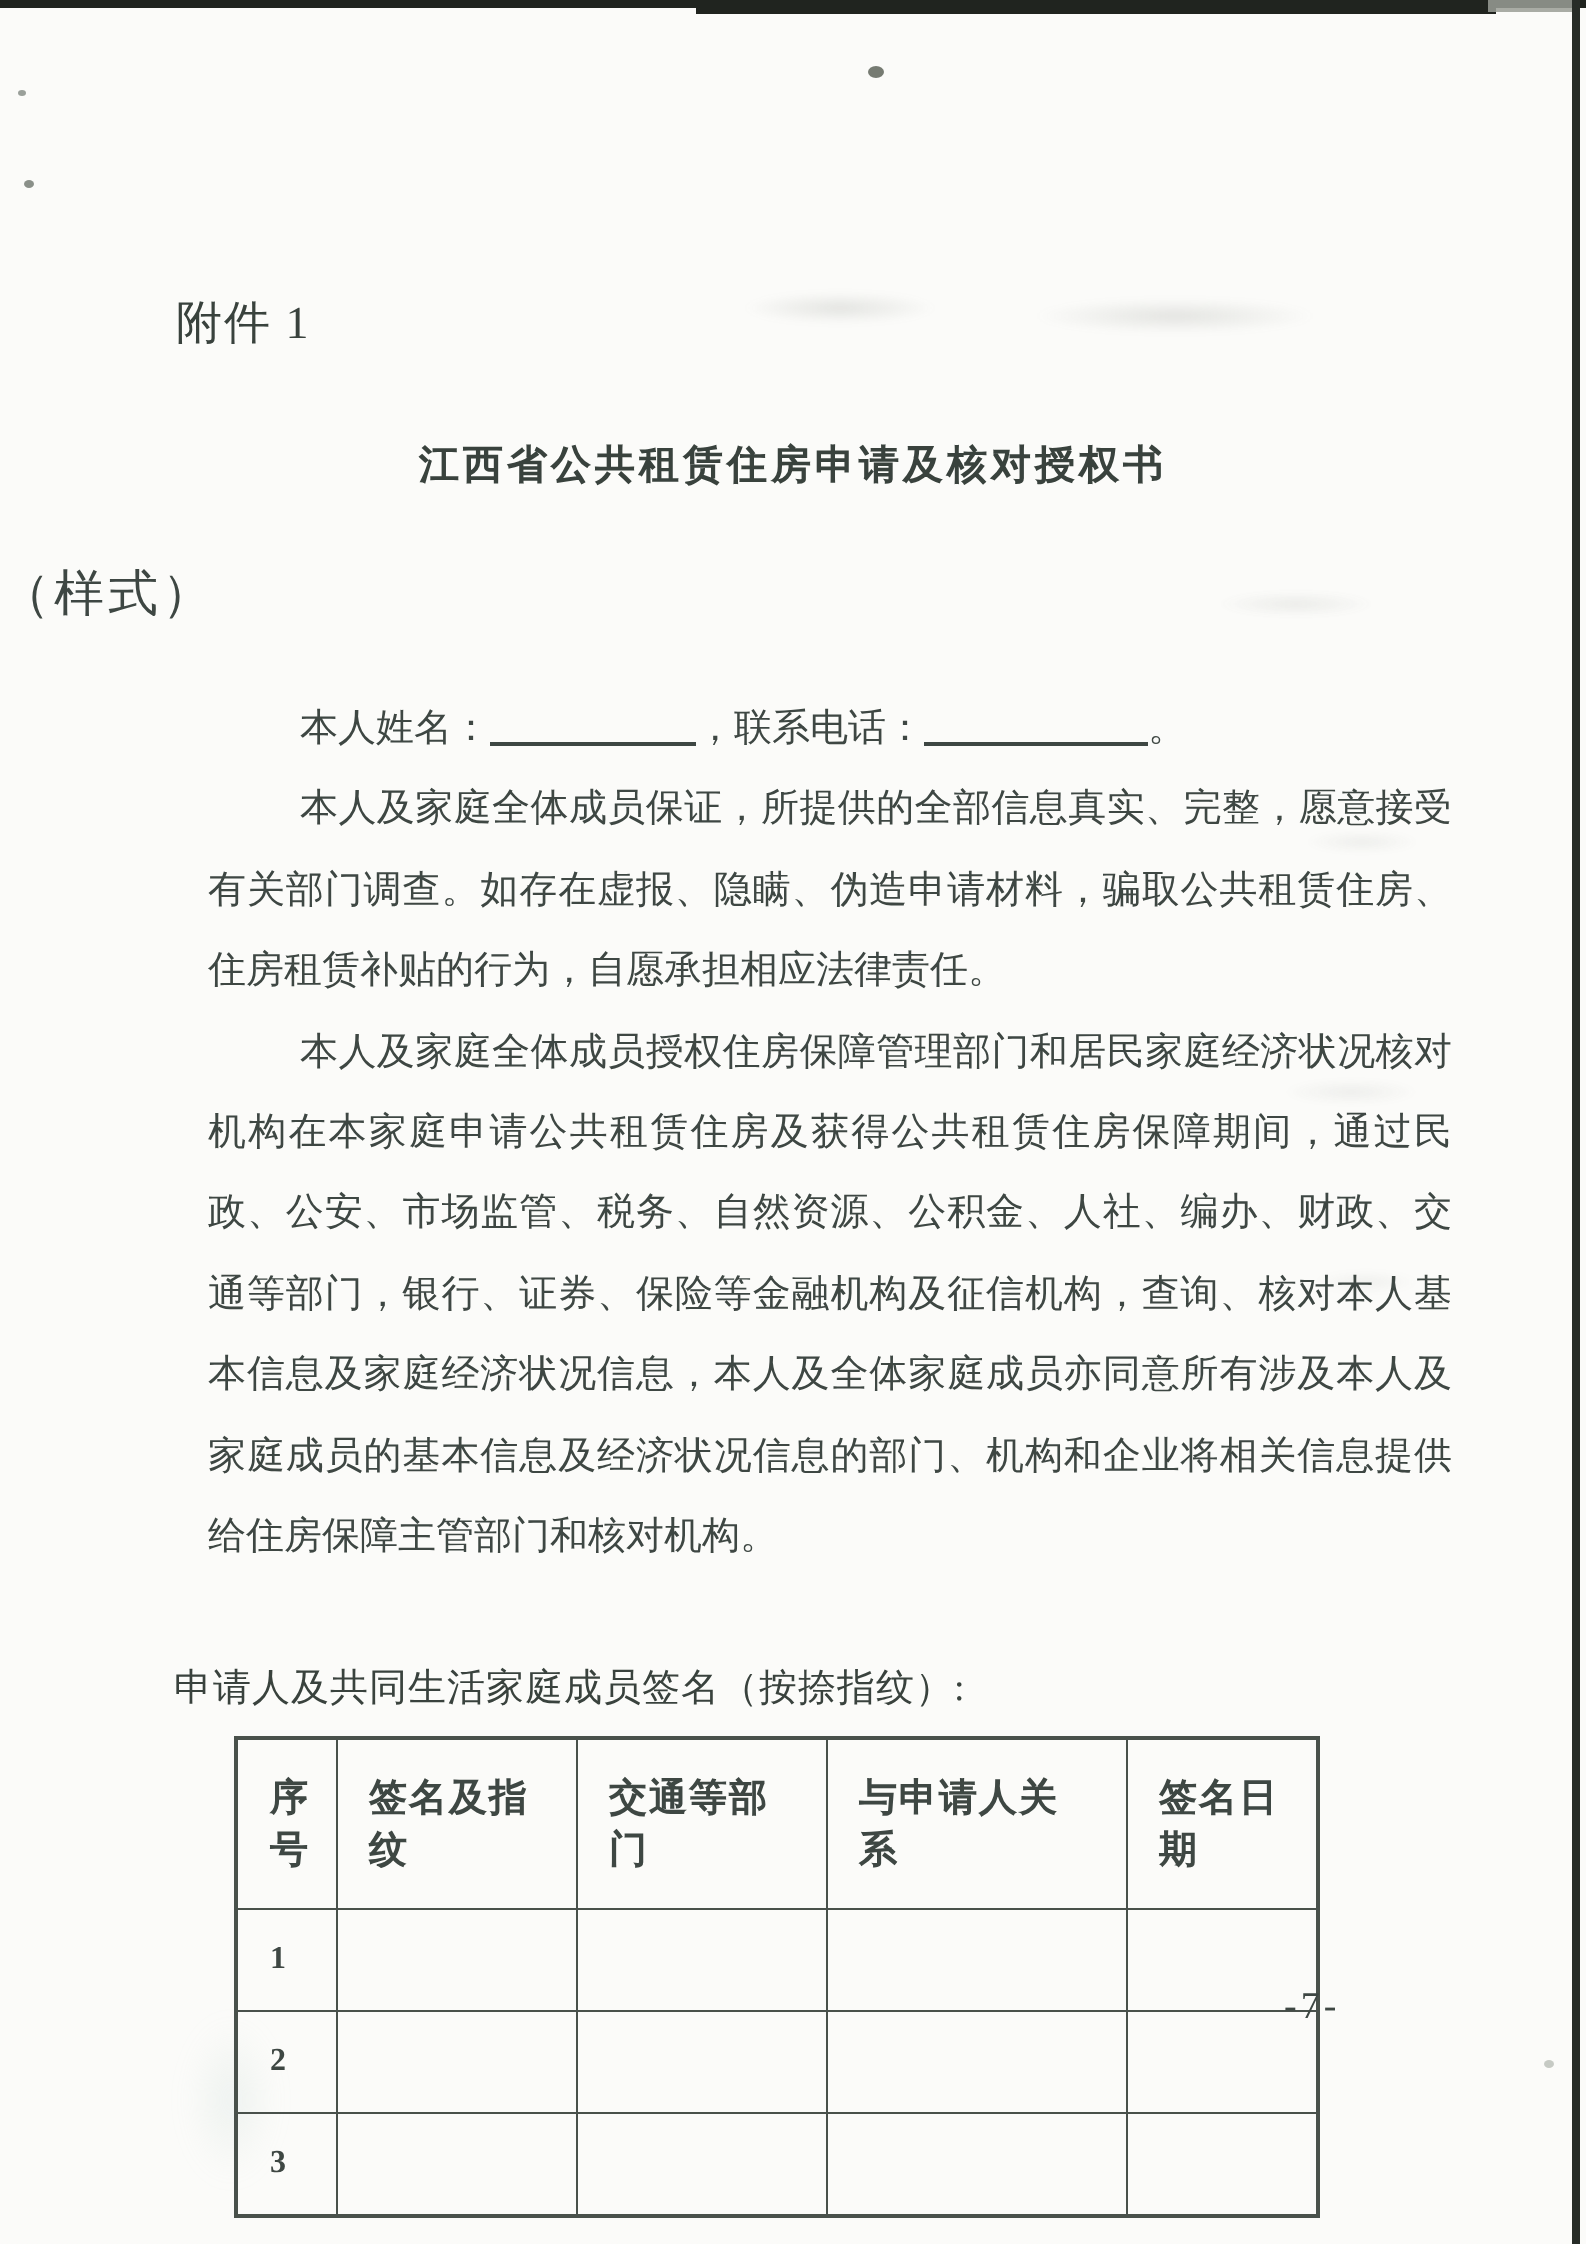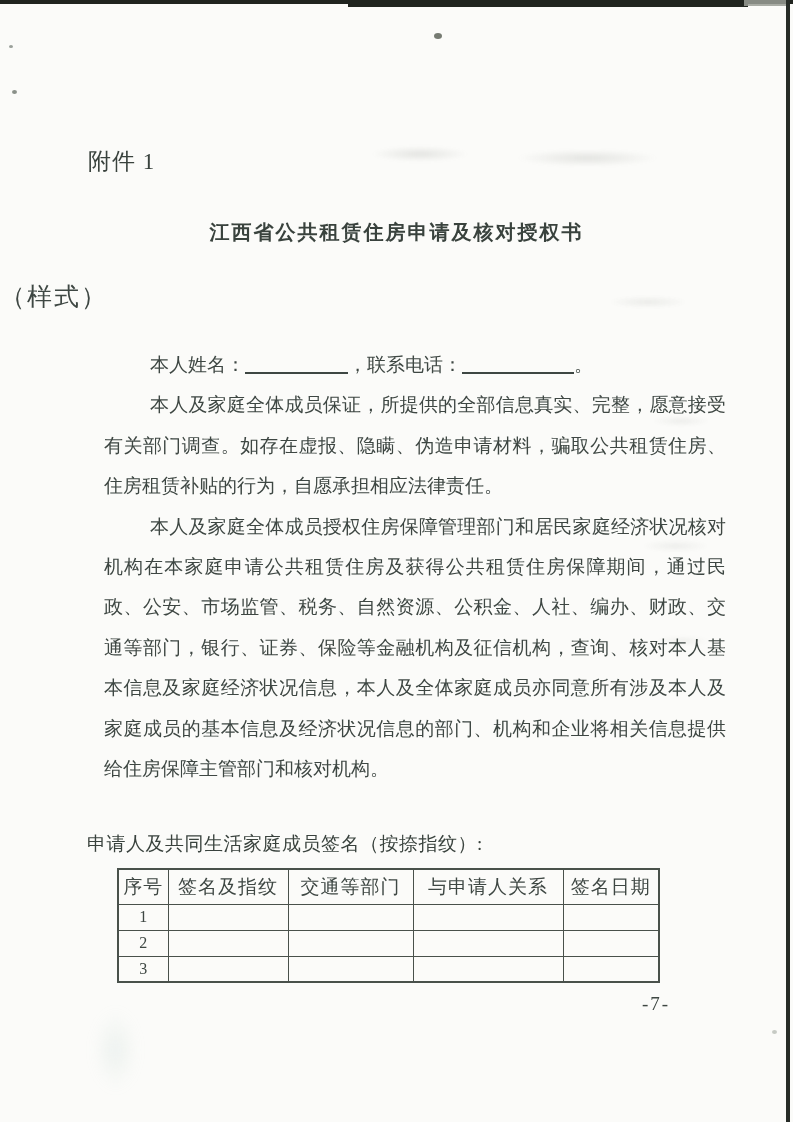--- a/index.html
+++ b/index.html
@@ -73,22 +73,22 @@
     position:absolute;left:87px;top:831px;
     font-size:19px;font-weight:400;letter-spacing:.5px;color:var(--ink-dark);
   }
   table.sig-table{
     position:absolute;left:117px;top:868px;width:541px;
     border-collapse:collapse;table-layout:fixed;
     border:2.2px solid var(--table-border);
   }
   .sig-table th,.sig-table td{
     border:1.6px solid var(--table-border);
-    padding:0;text-align:center;vertical-align:middle;
-    font-weight:400;overflow:hidden;
+    padding:16px;text-align:left;vertical-align:middle;
+    font-weight:700;overflow:hidden;
   }
   .sig-table thead tr{height:35px;}
   .sig-table tbody tr{height:26px;}
   .sig-table th{font-size:19px;letter-spacing:1px;}
   .sig-table td.no{font-size:16px;}
 
   .page-number{
     position:absolute;left:642px;top:993px;
     font-size:19px;letter-spacing:2px;
   }

